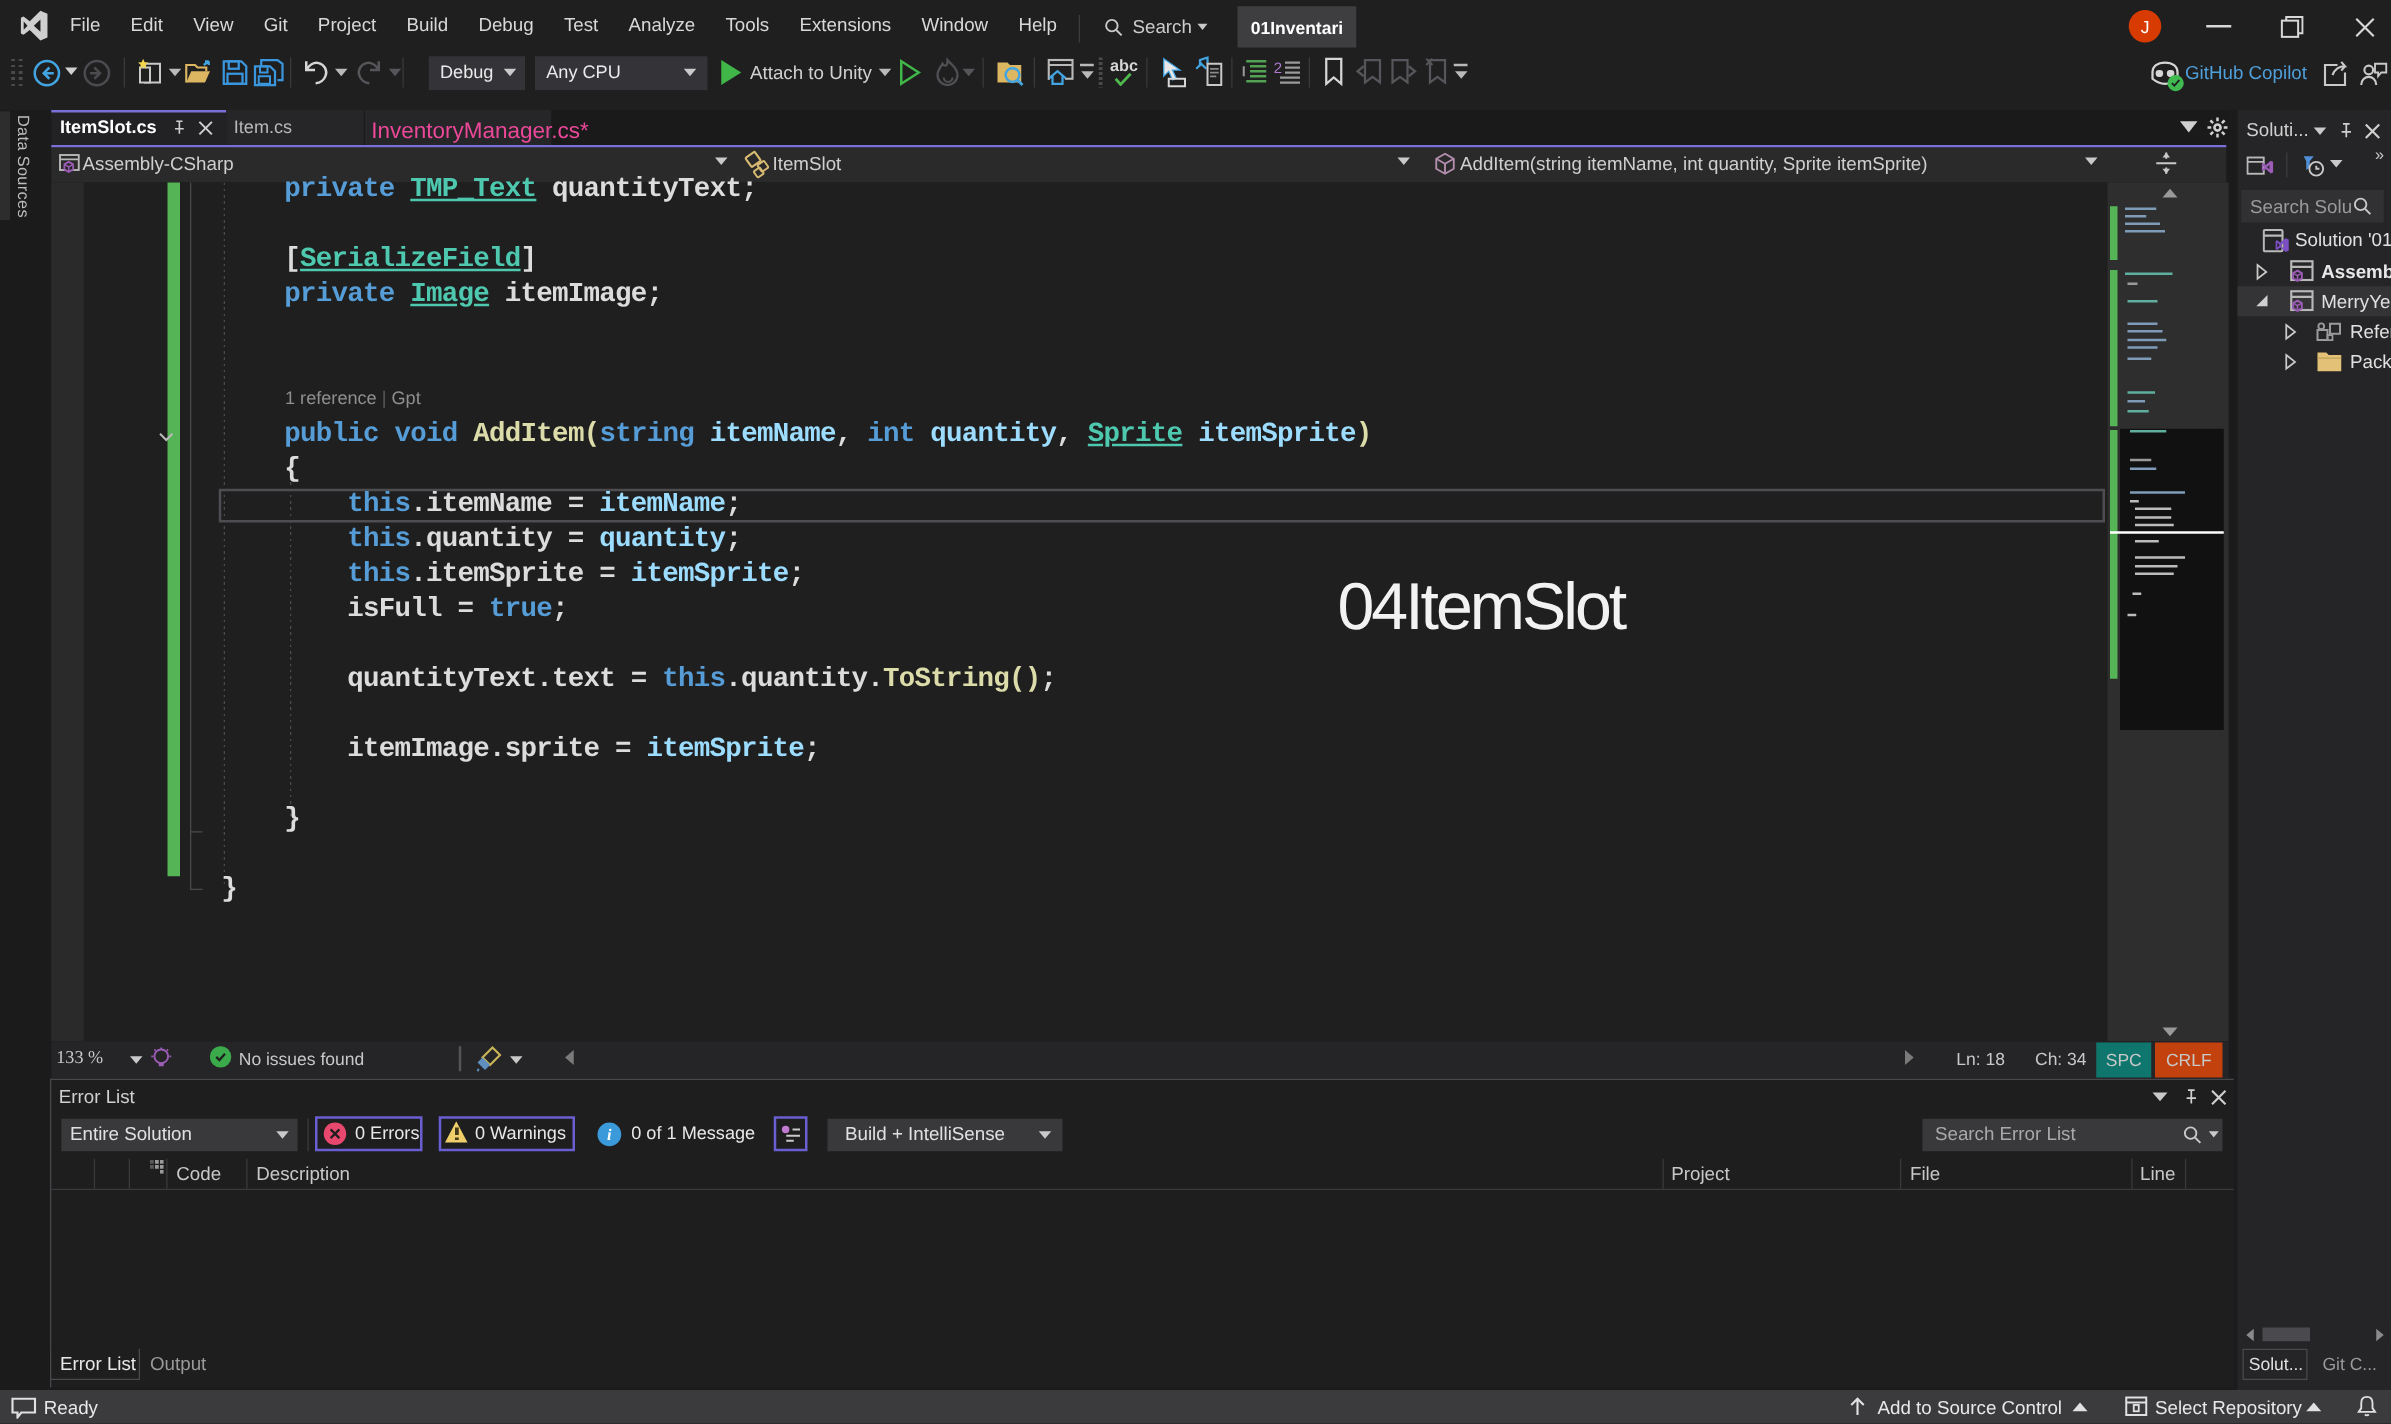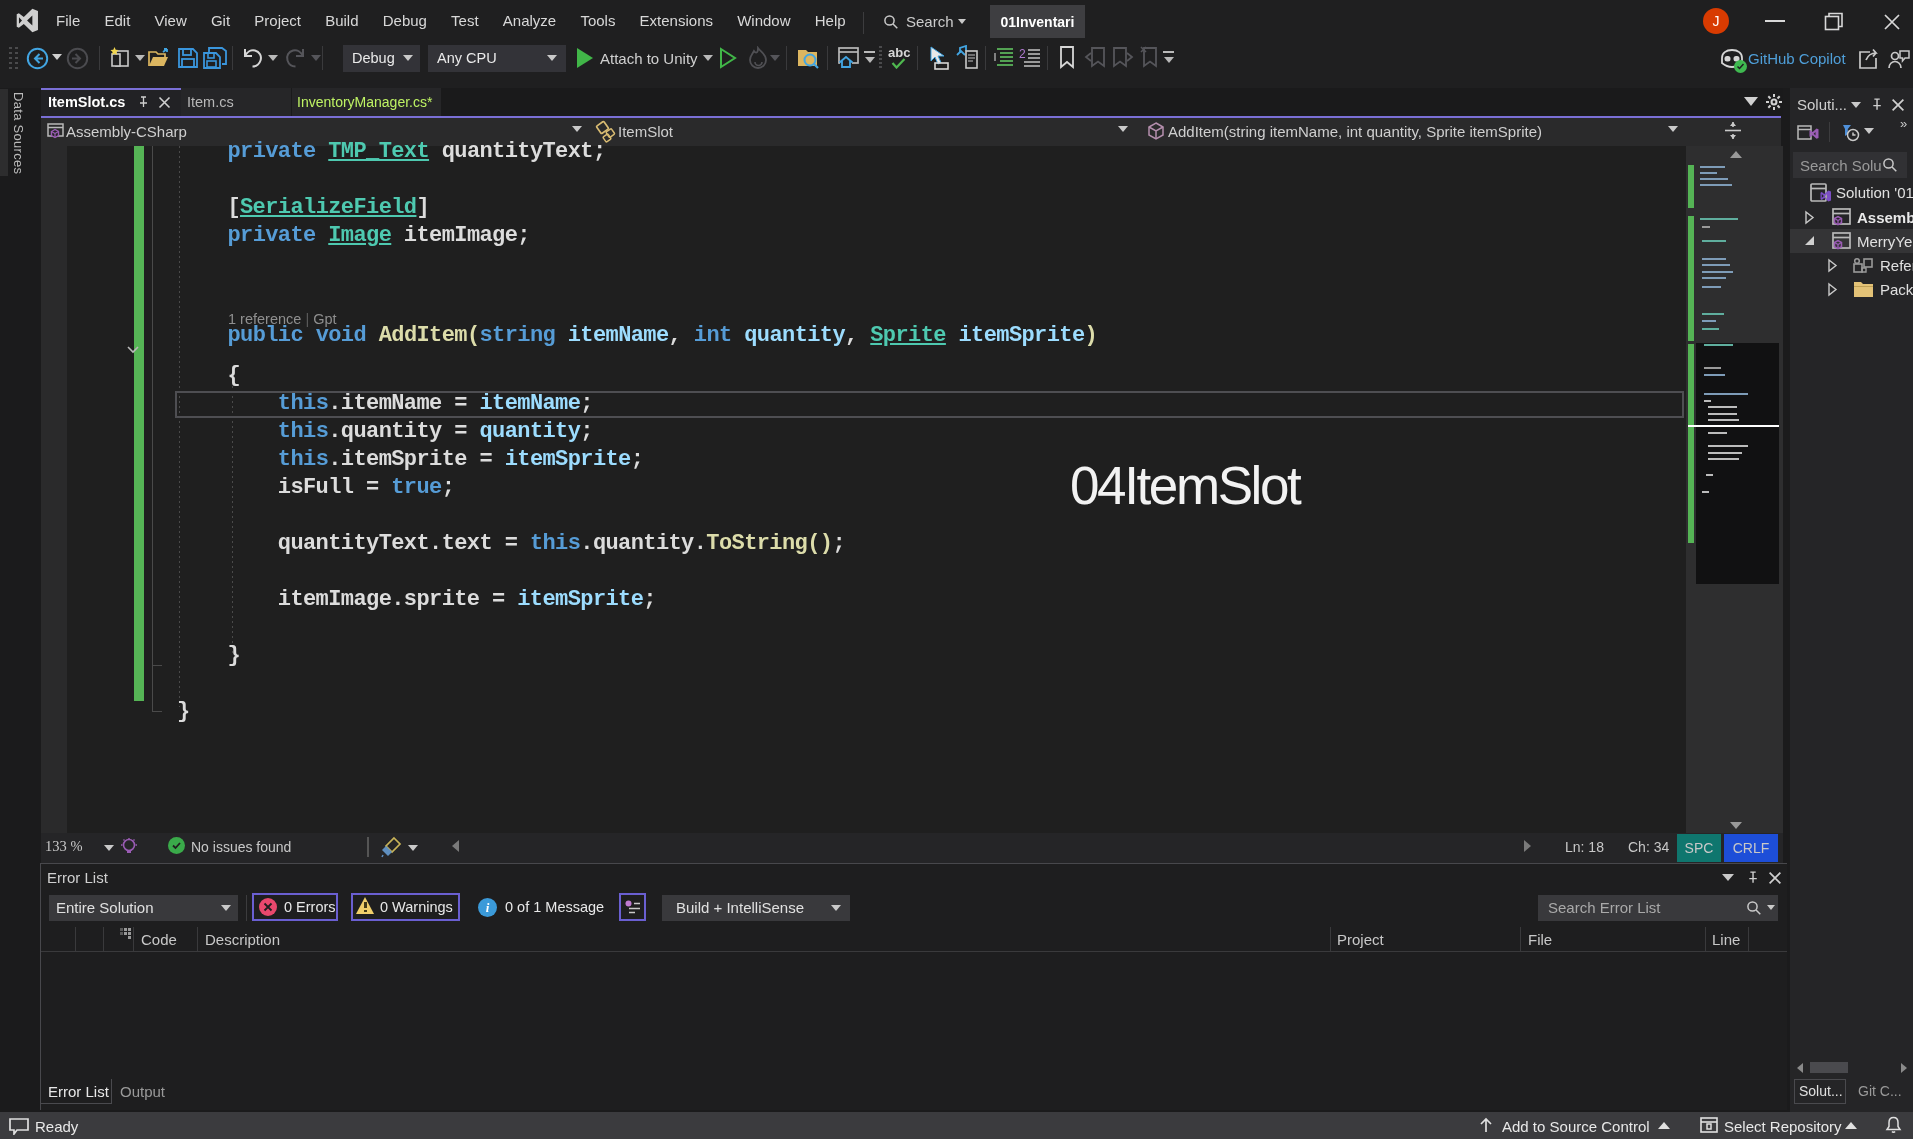--- a/index.html
+++ b/index.html
@@ -226,21 +226,21 @@
   <div class="abs" style="left:48px;top:94px;font-size:14.5px;font-weight:bold;color:#ffffff;">ItemSlot.cs</div>
   <svg class="abs" style="left:136px;top:95px;" width="14" height="14" viewBox="0 0 14 14">
       <path d="M5 2h5M7.5 2v6M4 8h7M7.5 8v4" stroke="#cfcfcf" stroke-width="1.3" fill="none"></path>
     </svg>
   <svg class="abs" style="left:158px;top:96px;" width="13" height="13" viewBox="0 0 13 13">
       <path d="M1.5 1.5l10 10M11.5 1.5l-10 10" stroke="#cfcfcf" stroke-width="1.6"></path>
     </svg>
   <div class="abs" style="left:181px;top:88px;width:110px;height:28px;background:#262628;"></div>
   <div class="abs" style="left:187px;top:94px;font-size:14.5px;color:#b8b8b8;">Item.cs</div>
   <div class="abs" style="left:292px;top:88px;width:149px;height:28px;background:#262628;"></div>
-  <div class="abs" style="left:297px;top:94px;font-size:14px;color:#bef264;">InventoryManager.cs*</div>
+  <div class="abs" style="left:297px;top:94px;font-size:18px;color:#ec4899;">InventoryManager.cs*</div>
   <div class="abs" style="left:41px;top:116px;width:1740px;height:2px;background:#7a6fd6;"></div>
   <div class="abs" style="left:1744px;top:97px;width:0;height:0;border-left:7px solid transparent;border-right:7px solid transparent;border-top:9px solid #d0d0d0;"></div>
   <svg class="abs" style="left:1765px;top:93px;" width="18" height="18" viewBox="0 0 18 18">
       <path fill="#d0d0d0" d="M9 5.5A3.5 3.5 0 1 0 9 12.5 3.5 3.5 0 1 0 9 5.5zm0 2.1a1.4 1.4 0 1 1 0 2.8 1.4 1.4 0 0 1 0-2.8z"></path>
       <path stroke="#d0d0d0" stroke-width="2" d="M9 1v3M9 14v3M1 9h3M14 9h3M3.3 3.3l2.2 2.2M12.5 12.5l2.2 2.2M14.7 3.3l-2.2 2.2M5.5 12.5l-2.2 2.2"></path>
     </svg>
 
   <div class="abs" style="left:41px;top:118px;width:1740px;height:28px;background:#2a2a2b;"></div>
   <div class="abs" style="left:572px;top:126px;width:0;height:0;border-left:5px solid transparent;border-right:5px solid transparent;border-top:6px solid #c9c9c9;"></div>
   <div class="abs" style="left:66px;top:123px;font-size:15px;color:#cfcfcf;">Assembly-CSharp</div>
@@ -285,21 +285,21 @@
 
   <div class="abs" style="left:179px;top:146px;width:1px;height:561px;background:repeating-linear-gradient(to bottom,#4a4a4a 0 2px,transparent 2px 5px);"></div>
   <div class="abs" style="left:232px;top:376px;width:1px;height:278px;background:repeating-linear-gradient(to bottom,#4a4a4a 0 2px,transparent 2px 5px);"></div>
 
   <div class="abs" style="left:175px;top:391px;width:1509px;height:27px;border:2px solid #4e4e52;"></div>
 
   <div class="codeline" style="top:138px;">    <span class="kw">private</span> <span class="ty">TMP_Text</span> quantityText;</div>
   <div class="codeline" style="top:194px;">    [<span class="ty">SerializeField</span>]</div>
   <div class="codeline" style="top:222px;">    <span class="kw">private</span> <span class="ty">Image</span> itemImage;</div>
   <div class="abs" style="left:228px;top:311px;font-size:14.5px;color:#8f8f8f;">1 reference <span style="color:#5a5a5a;">|</span> Gpt</div>
-  <div class="codeline" style="top:322px;">    <span class="kw">public</span> <span class="kw">void</span> <span class="me">AddItem</span><span class="me">(</span><span class="kw">string</span> <span class="pa">itemName</span>, <span class="kw">int</span> <span class="pa">quantity</span>, <span class="ty">Sprite</span> <span class="pa">itemSprite</span><span class="me">)</span></div>
+  <div class="codeline" style="top:334px;">    <span class="kw">public</span> <span class="kw">void</span> <span class="me">AddItem</span><span class="me">(</span><span class="kw">string</span> <span class="pa">itemName</span>, <span class="kw">int</span> <span class="pa">quantity</span>, <span class="ty">Sprite</span> <span class="pa">itemSprite</span><span class="me">)</span></div>
   <div class="codeline" style="top:362px;">    {</div>
   <div class="codeline" style="top:390px;">        <span class="kw">this</span>.itemName = <span class="pa">itemName</span>;</div>
   <div class="codeline" style="top:418px;">        <span class="kw">this</span>.quantity = <span class="pa">quantity</span>;</div>
   <div class="codeline" style="top:446px;">        <span class="kw">this</span>.itemSprite = <span class="pa">itemSprite</span>;</div>
   <div class="codeline" style="top:474px;">        isFull = <span class="kw">true</span>;</div>
   <div class="codeline" style="top:530px;">        quantityText.text = <span class="kw">this</span>.quantity.<span class="me">ToString</span><span class="me">()</span>;</div>
   <div class="codeline" style="top:586px;">        itemImage.sprite = <span class="pa">itemSprite</span>;</div>
   <div class="codeline" style="top:642px;">    }</div>
   <div class="codeline" style="top:698px;">}</div>
 
@@ -369,21 +369,21 @@
       </svg>
     </div>
   <div class="abs" style="left:191px;top:839px;font-size:14px;color:#c8c8c8;">No issues found</div>
   <div class="abs" style="left:367px;top:837px;width:2px;height:20px;background:#555;"></div>
   <div class="abs" style="left:408px;top:845px;width:0;height:0;border-left:5px solid transparent;border-right:5px solid transparent;border-top:6px solid #c9c9c9;"></div>
   <div class="abs" style="left:452px;top:840px;width:0;height:0;border-top:6px solid transparent;border-bottom:6px solid transparent;border-right:7px solid #7a7a7a;"></div>
   <div class="abs" style="left:1524px;top:840px;width:0;height:0;border-top:6px solid transparent;border-bottom:6px solid transparent;border-left:7px solid #7a7a7a;"></div>
   <div class="abs" style="left:1565px;top:839px;font-size:14px;color:#c8c8c8;">Ln: 18</div>
   <div class="abs" style="left:1628px;top:839px;font-size:14px;color:#c8c8c8;">Ch: 34</div>
   <div class="abs" style="left:1677px;top:834px;width:44px;height:28px;background:#0f766e;display:flex;align-items:center;justify-content:center;font-size:14px;color:#c8c8c8;">SPC</div>
-  <div class="abs" style="left:1724px;top:834px;width:54px;height:28px;background:#1d4ed8;display:flex;align-items:center;justify-content:center;font-size:14px;color:#c8c8c8;">CRLF</div>
+  <div class="abs" style="left:1724px;top:834px;width:54px;height:28px;background:#c2410c;display:flex;align-items:center;justify-content:center;font-size:14px;color:#c8c8c8;">CRLF</div>
 
   <div class="abs" id="errorlist" style="left:40px;top:863px;width:1747px;height:247px;background:#1e1e1f;border-top:1px solid #48484c;border-left:1px solid #48484c;"></div>
   <div class="abs" style="left:47px;top:869px;font-size:15px;color:#d0d0d0;">Error List</div>
 
   <div class="abs" style="left:1722px;top:874px;width:0;height:0;border-left:6px solid transparent;border-right:6px solid transparent;border-top:7px solid #c9c9c9;"></div>
   <svg class="abs" style="left:1745px;top:870px;" width="15" height="15" viewBox="0 0 14 14">
       <path d="M5 2h5M7.5 2v6M4 8h7M7.5 8v4" stroke="#cfcfcf" stroke-width="1.3" fill="none"></path>
     </svg>
   <svg class="abs" style="left:1768px;top:871px;" width="14" height="14" viewBox="0 0 13 13">
       <path d="M1.5 1.5l10 10M11.5 1.5l-10 10" stroke="#cfcfcf" stroke-width="1.6"></path>

